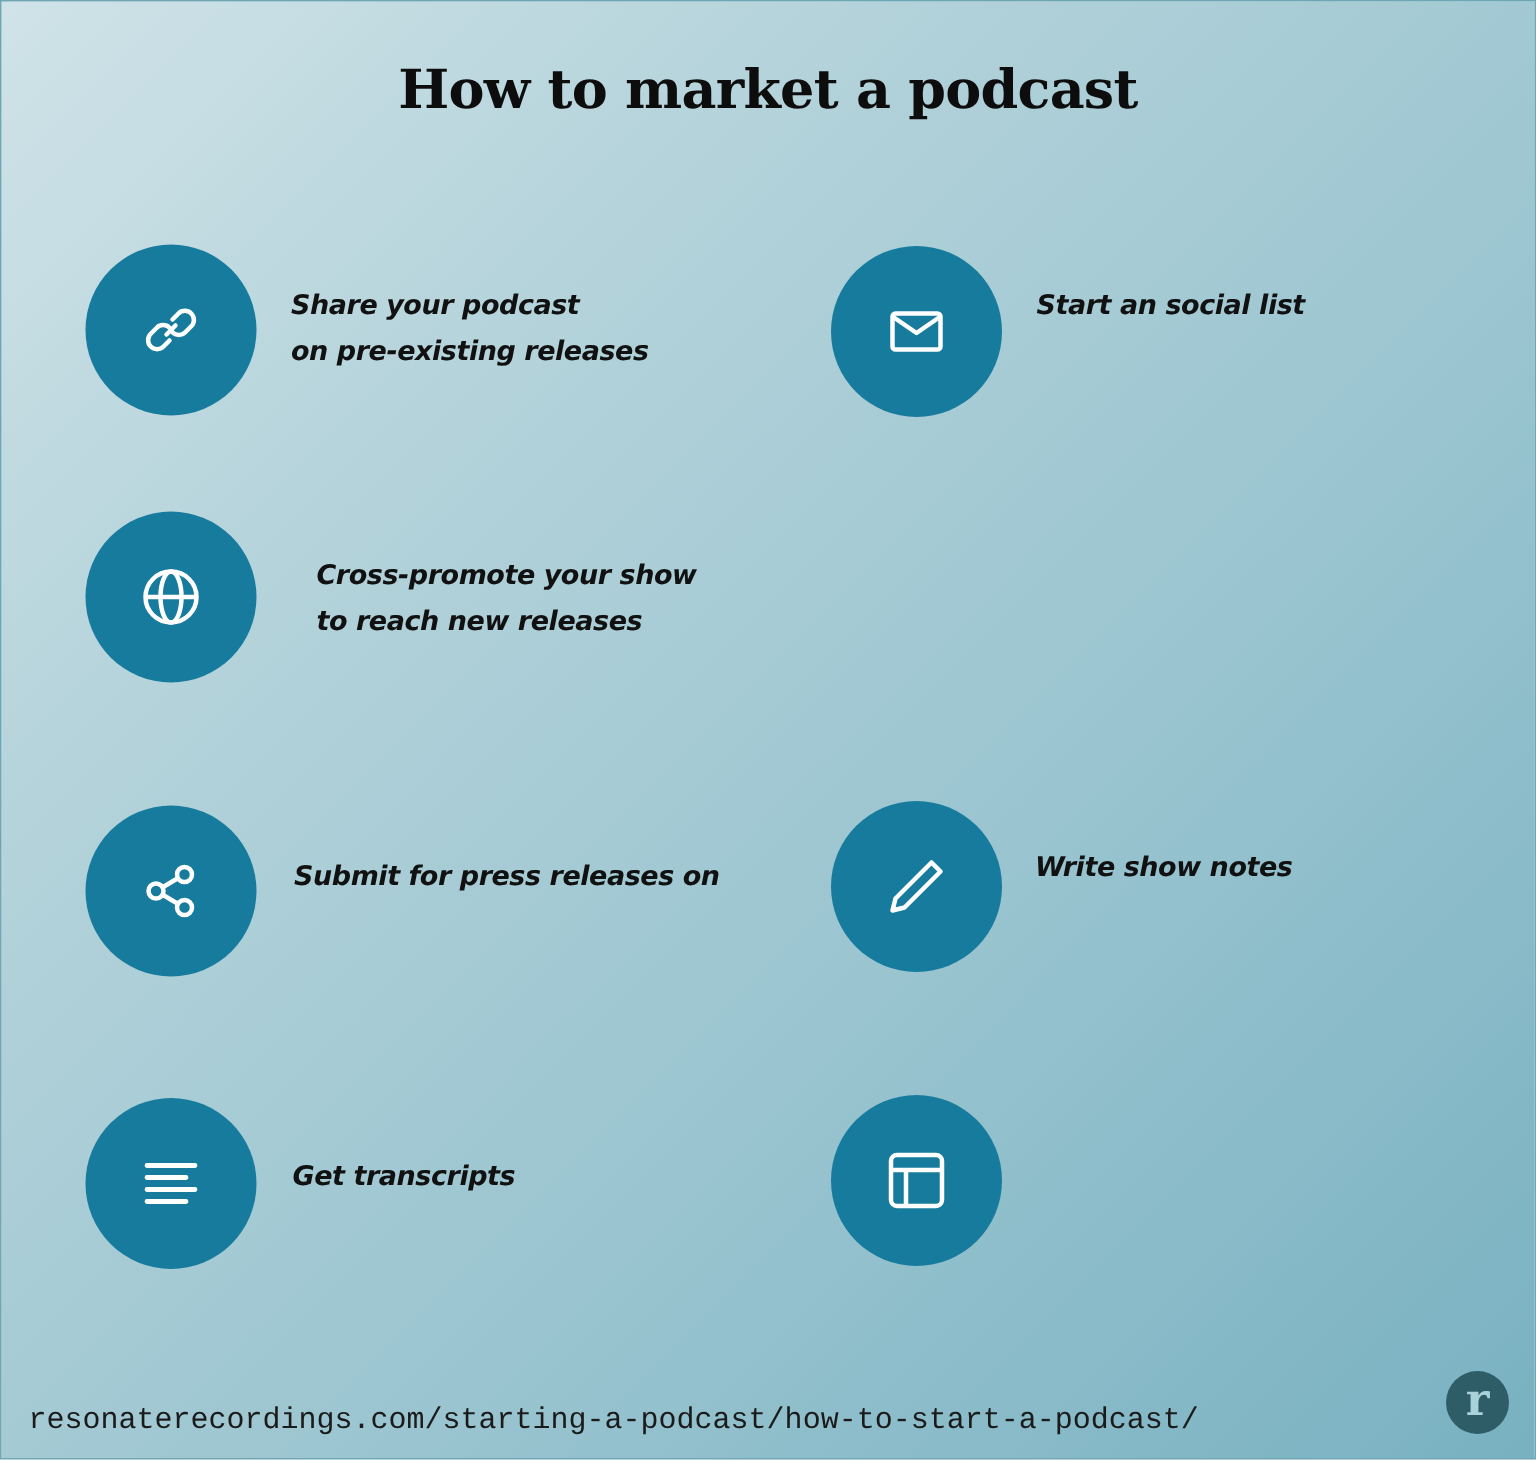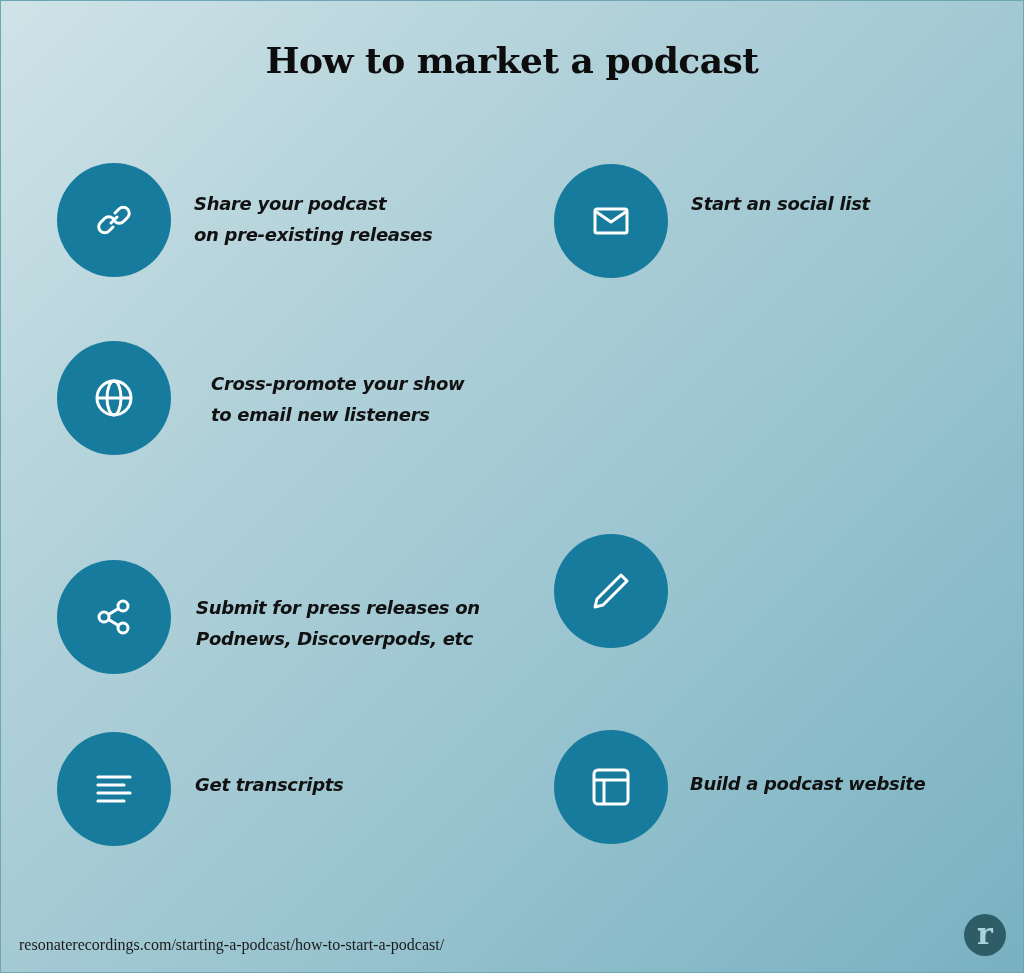--- a/index.html
+++ b/index.html
@@ -33,22 +33,22 @@
       position: absolute; top: 26px;
       font-family: "DejaVu Sans", sans-serif;
       font-weight: bold; font-size: 18px; line-height: 31px;
       color: #111;
       letter-spacing: -0.3px;
       font-style: italic;
     }
     .label span { display: block; white-space: nowrap; }
     .footer-url {
       position: absolute; left: 18px; top: 935px;
-      font-family: Liberation Serif, serif;
-      font-size: 16px; color: #1b1b1b;
+      font-family: Liberation Mono, monospace;
+      font-size: 20px; color: #1b1b1b;
     }
     .logo {
       position: absolute; left: 963px; top: 913px;
       width: 42px; height: 42px; border-radius: 50%;
       background: #2e5c67;
       color: #a9d2db; font-family: "DejaVu Serif", serif; font-weight: bold;
       font-size: 30px; line-height: 40px; text-align: center;
     }
   </style>
 </head>
@@ -86,45 +86,47 @@
   <div class="item" style="left:56px; top:340px;">
     <div class="circle">
       <svg viewBox="0 0 48 48" fill="none" stroke="#fff" stroke-width="3">
         <circle cx="24" cy="24" r="17"></circle>
         <ellipse cx="24" cy="24" rx="7" ry="17"></ellipse>
         <path d="M7 24 h34"></path>
       </svg>
     </div>
     <div class="label" style="left:130px; top:27px;margin-left:24px;">
       <span>Cross-promote your show</span>
-      <span>to email new listeners</span>
+      <span>to reach new releases</span>
     </div>
   </div>
 
 
-  <div class="item" style="left:56px; top:559px;">
+  <div class="item" style="left:56px; top:536px;">
     <div class="circle">
       <svg viewBox="0 0 48 48" fill="none" stroke="#fff" stroke-width="3">
         <circle cx="33" cy="13" r="5"></circle>
         <circle cx="14" cy="24" r="5"></circle>
         <circle cx="33" cy="35" r="5"></circle>
         <path d="M18.5 21.5 l10 -6 M18.5 26.5 l10 6"></path>
       </svg>
     </div>
     <div class="label" style="left:139px; top:32px;">
       <span>Submit for press releases on</span>
-      <span>Podnews, Discoverpods, etc</span>
     </div>
   </div>
 
   <div class="item" style="left:553px; top:533px;">
     <div class="circle">
       <svg viewBox="0 0 48 48" fill="none" stroke="#fff" stroke-width="3" stroke-linejoin="round">
         <path d="M34 8 l6 6 l-24 24 l-8 2 l2 -8 z"></path>
       </svg>
+    </div>
+    <div class="label" style="left:136px; top:29px;">
+      <span>Write show notes</span>
     </div>
   </div>
 
   <div class="item" style="left:56px; top:731px;">
     <div class="circle">
       <svg viewBox="0 0 48 48" fill="none" stroke="#fff" stroke-width="3.2" stroke-linecap="round">
         <path d="M8 12 h32 M8 20 h26 M8 28 h32 M8 36 h26"></path>
       </svg>
     </div>
     <div class="label" style="left:138px; top:37px;">
@@ -132,20 +134,17 @@
     </div>
   </div>
 
   <div class="item" style="left:553px; top:729px;">
     <div class="circle">
       <svg viewBox="0 0 48 48" fill="none" stroke="#fff" stroke-width="3" stroke-linejoin="round">
         <rect x="7" y="7" width="34" height="34" rx="4"></rect>
         <path d="M7 17 h34 M17 17 v24"></path>
       </svg>
     </div>
-    <div class="label" style="left:136px; top:38px;">
-      <span>Build a podcast website</span>
-    </div>
   </div>
 
   <div class="footer-url">resonaterecordings.com/starting-a-podcast/how-to-start-a-podcast/</div>
   <div class="logo">r</div>
 </div>
 
 </body></html>

